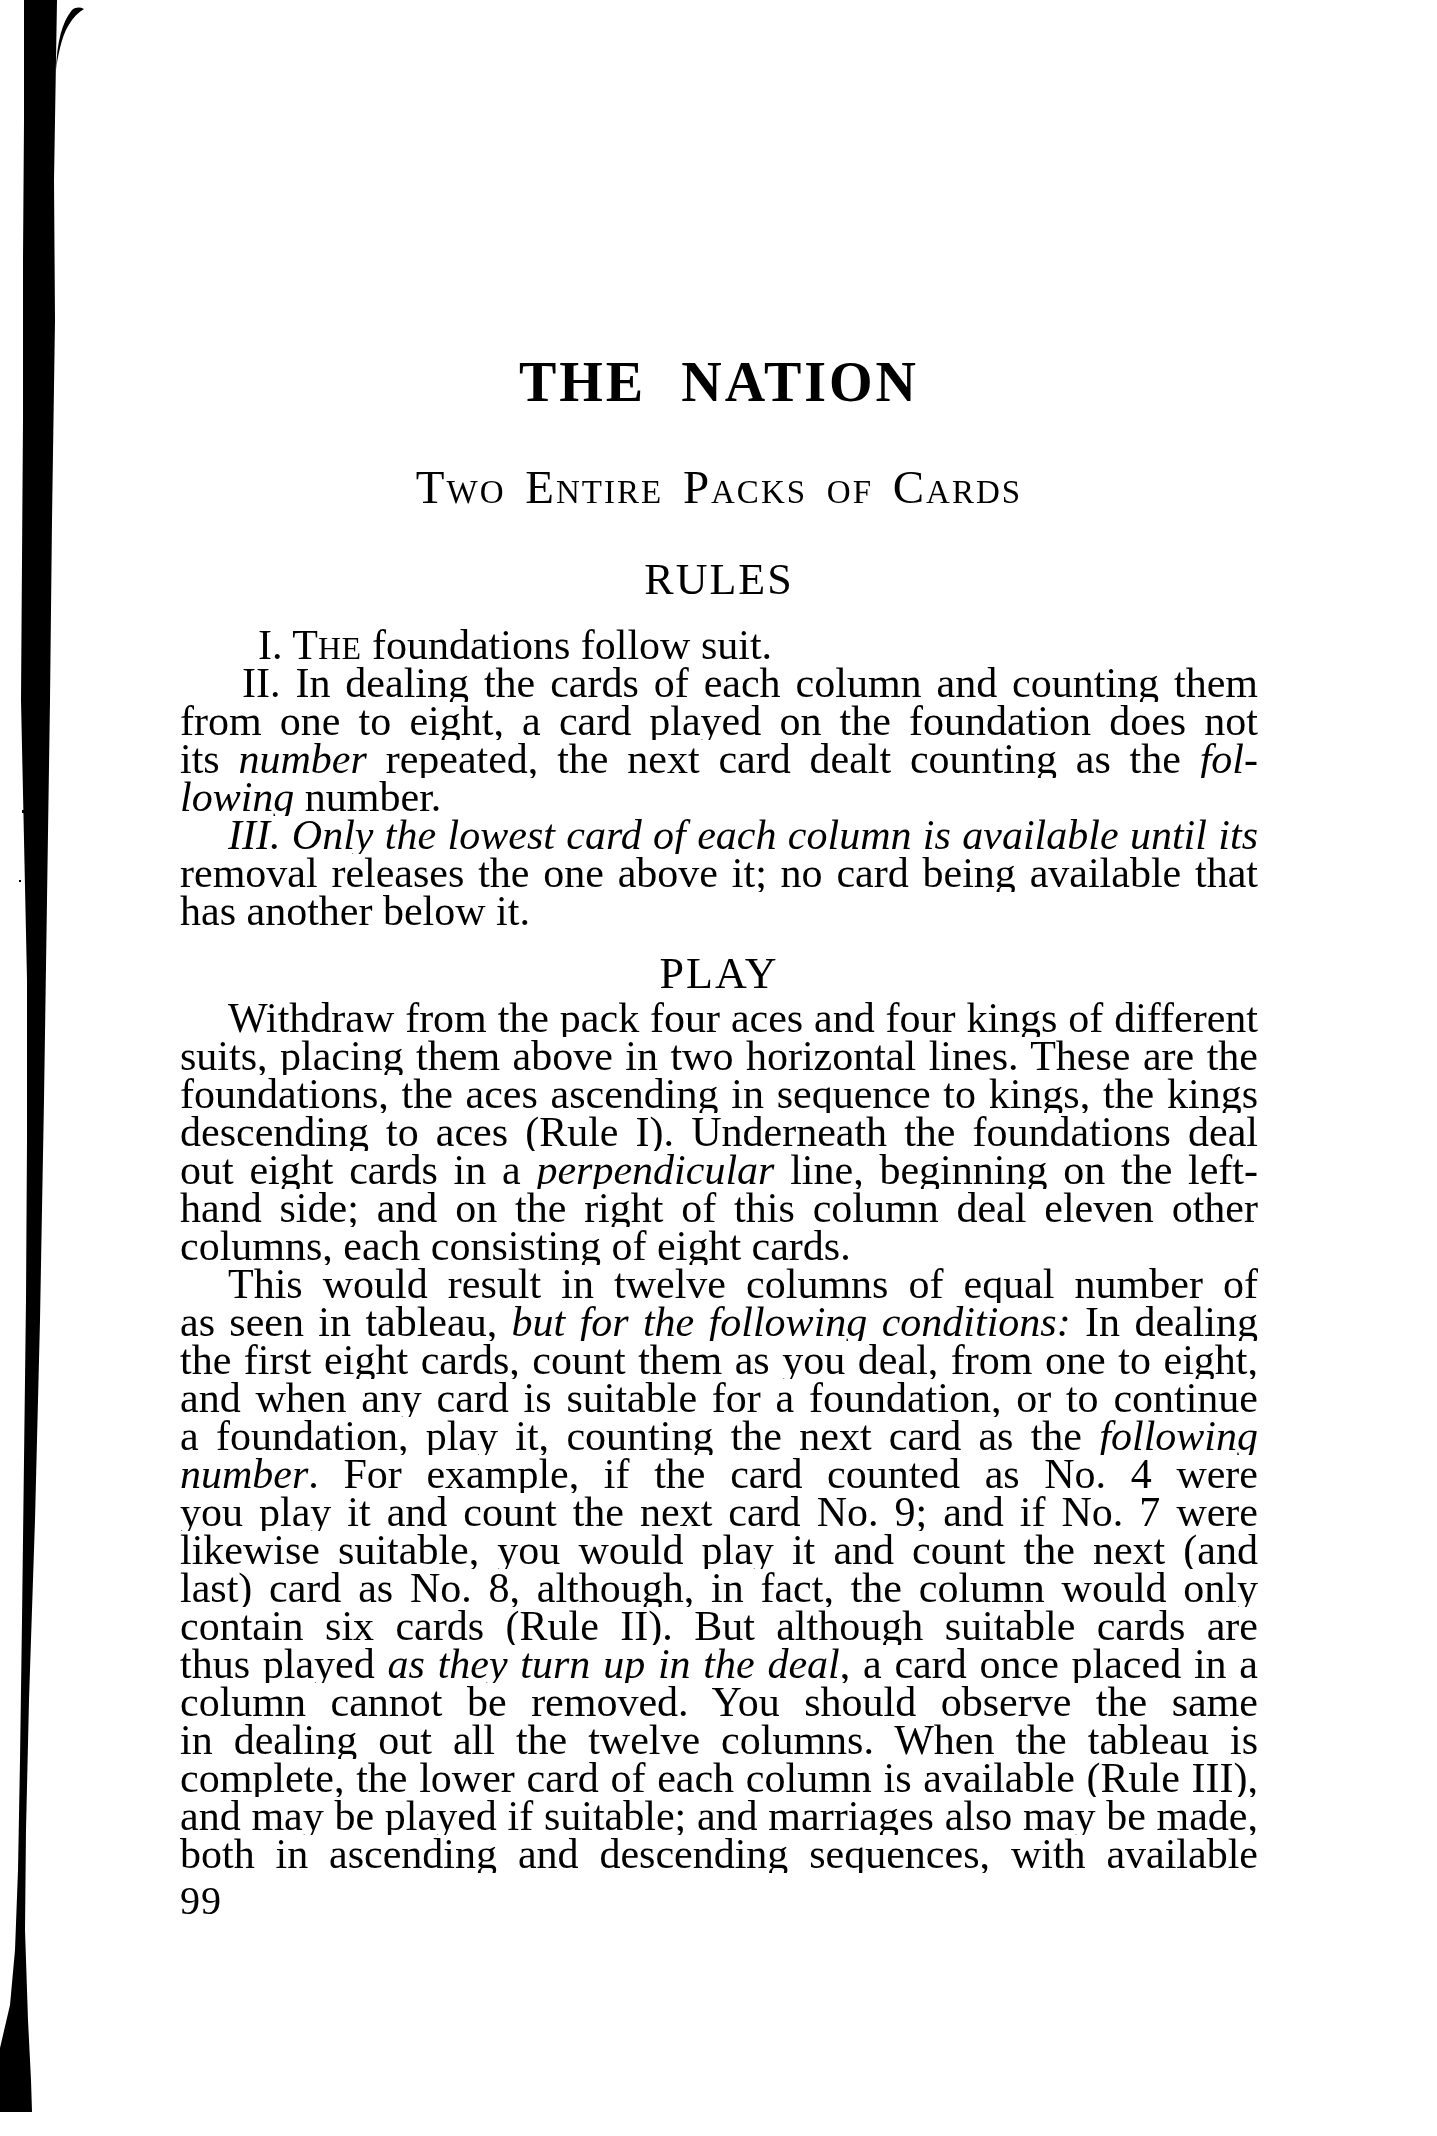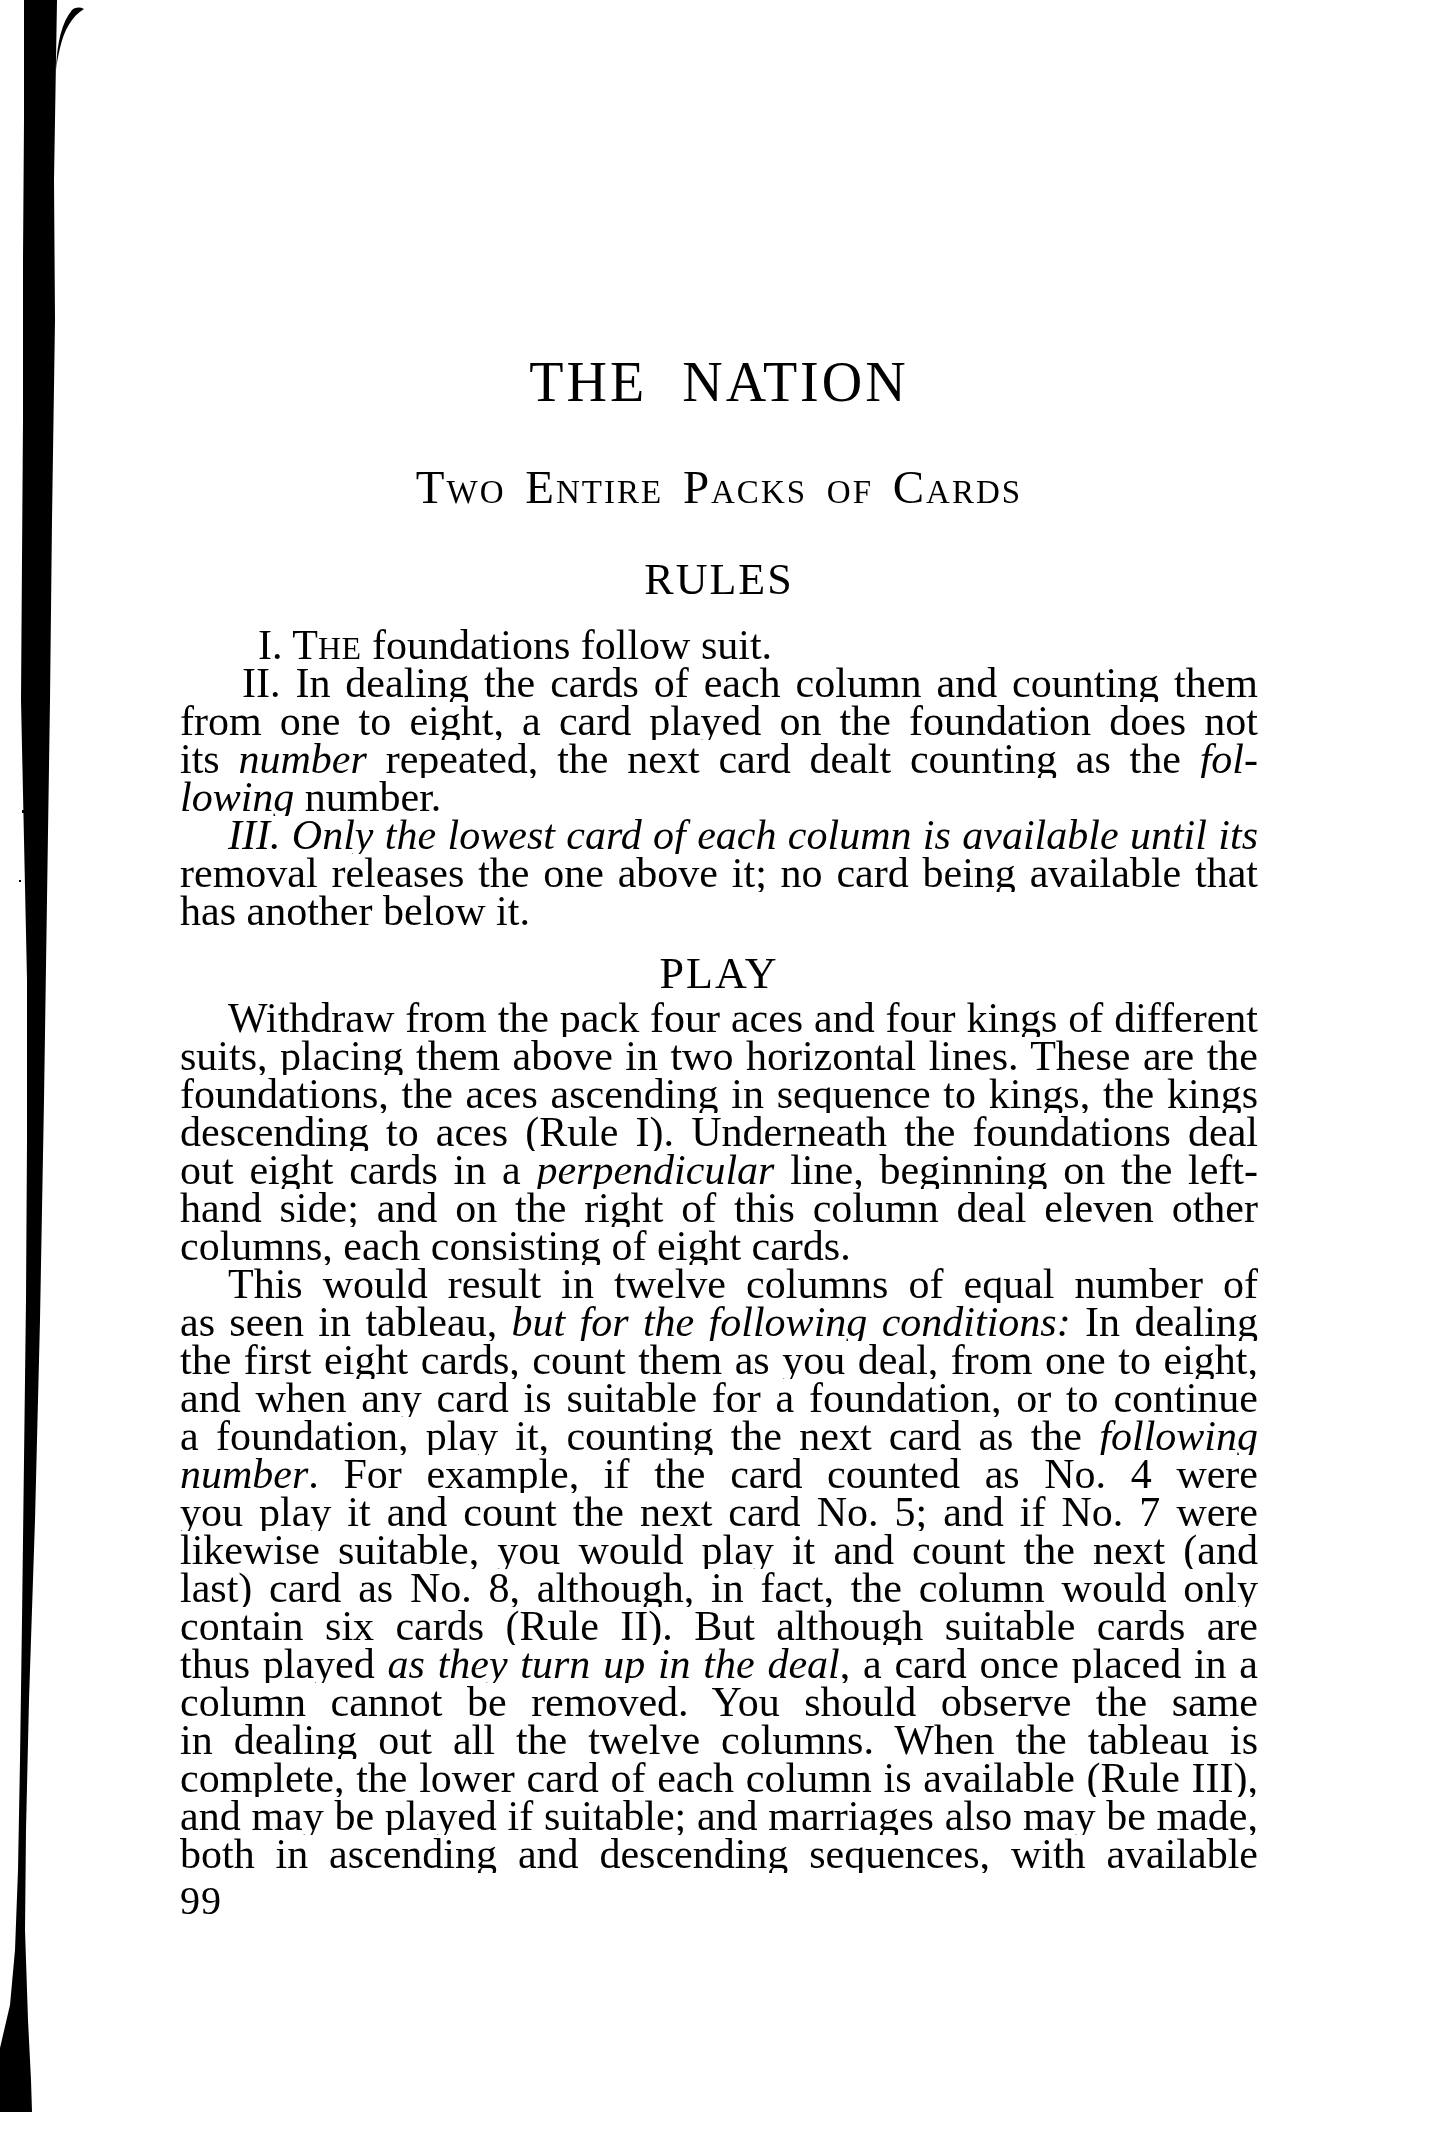--- a/index.html
+++ b/index.html
@@ -18,21 +18,21 @@
   }
   .content {
     position: absolute;
     left: 180px;
     top: 0;
     width: 1078px;
   }
   .title {
     margin: 352px 0 0 0;
     font-size: 56px;
-    font-weight: normal;
+    font-weight: bold;
     line-height: 60px;
     text-align: center;
     letter-spacing: 3px;
     word-spacing: 18px;
   }
   .subtitle {
     margin: 53px 0 0 0;
     font-size: 47px;
     font-weight: normal;
     line-height: 44px;
@@ -122,21 +122,21 @@
         <div class="line"><span>descending to aces (Rule I). Underneath the foundations deal</span></div>
         <div class="line"><span>out eight cards in a </span><span class="it">perpendicular</span><span> line, beginning on the left-</span></div>
         <div class="line"><span>hand side; and on the right of this column deal eleven other</span></div>
         <div class="line last"><span>columns, each consisting of eight cards.</span></div>
         <div class="line" style="padding-left: 48px;"><span>This would result in twelve columns of equal number of cards,</span></div>
         <div class="line"><span>as seen in tableau, </span><span class="it">but for the following conditions:</span><span> In dealing</span></div>
         <div class="line"><span>the first eight cards, count them as you deal, from one to eight,</span></div>
         <div class="line"><span>and when any card is suitable for a foundation, or to continue</span></div>
         <div class="line"><span>a foundation, play it, counting the next card as the </span><span class="it">following</span></div>
         <div class="line"><span class="it">number</span><span>. For example, if the card counted as No. 4 were suitable,</span></div>
-        <div class="line"><span>you play it and count the next card No. 5; and if No. 7 were</span></div>
+        <div class="line"><span>you play it and count the next card No. 9; and if No. 7 were</span></div>
         <div class="line"><span>likewise suitable, you would play it and count the next (and</span></div>
         <div class="line"><span>last) card as No. 8, although, in fact, the column would only</span></div>
         <div class="line"><span>contain six cards (Rule II). But although suitable cards are</span></div>
         <div class="line"><span>thus played </span><span class="it">as they turn up in the deal</span><span>, a card once placed in a</span></div>
         <div class="line"><span>column cannot be removed. You should observe the same method</span></div>
         <div class="line"><span>in dealing out all the twelve columns. When the tableau is</span></div>
         <div class="line"><span>complete, the lower card of each column is available (Rule III),</span></div>
         <div class="line"><span>and may be played if suitable; and marriages also may be made,</span></div>
         <div class="line"><span>both in ascending and descending sequences, with available</span></div>
       </div>

